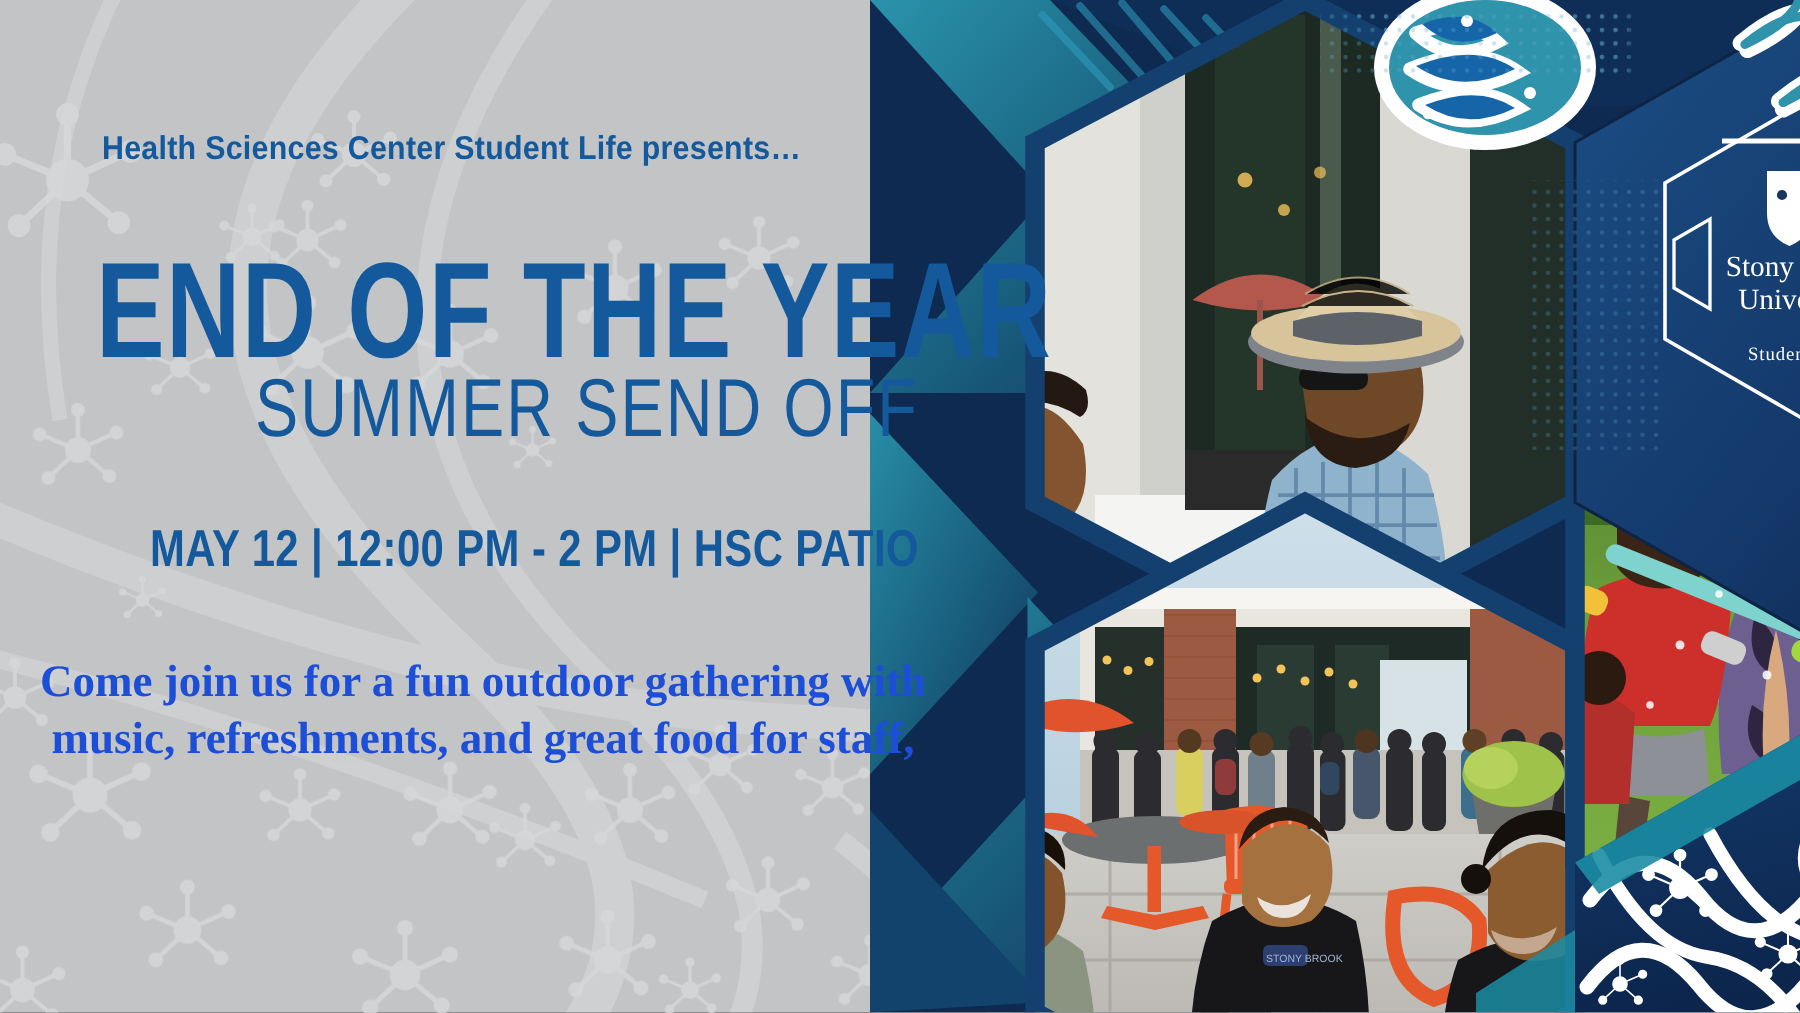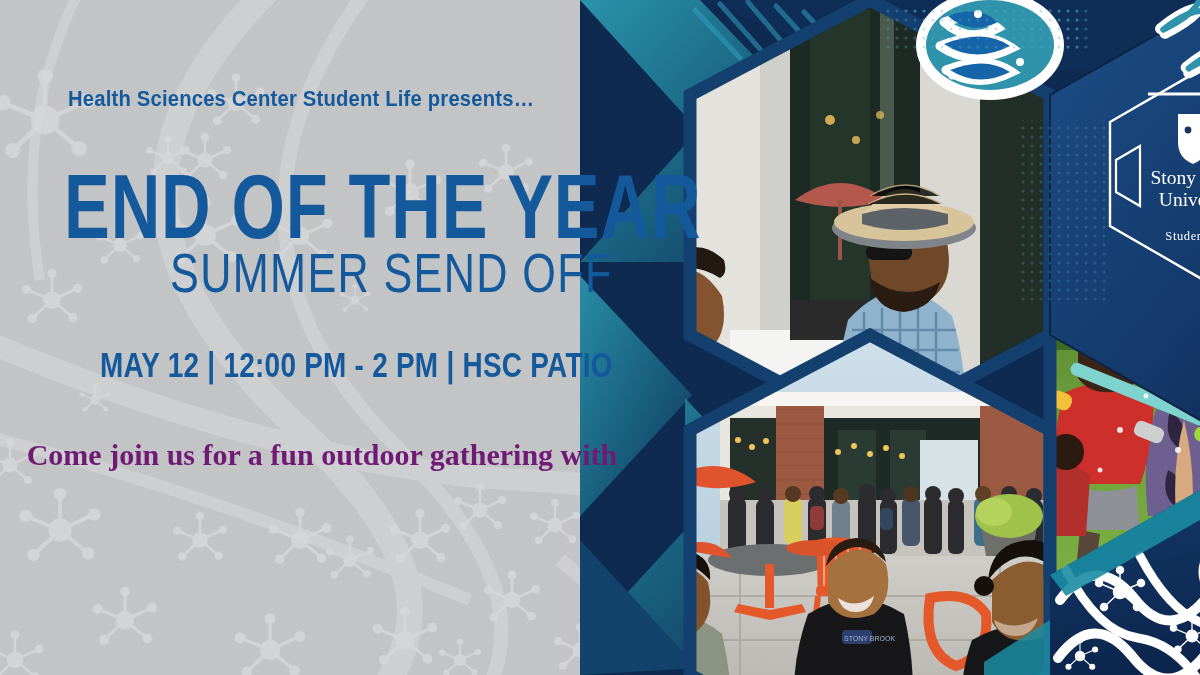--- a/index.html
+++ b/index.html
@@ -65,21 +65,21 @@
     font-weight:bold; font-size:31px;
     color:#14599c; letter-spacing:.3px;
     transform:scaleX(.9) scaleY(1.12); transform-origin:left top;
     white-space:nowrap;
   }
   .blurb {
     position:absolute; left:22px; top:420px; width:600px;
     text-align:center;
     font-family:"Liberation Serif", serif;
     font-weight:bold; font-size:30px; line-height:1.26;
-    color:#701a75;
+    color:#1d4ed8;
   }
   .blurb span { display:block; }
 </style>
 </head>
 <body>
 
 <div class="flyer">
 
   <div class="bg-watermark">
     <svg width="700" height="675" viewBox="0 0 700 675">
@@ -678,16 +678,17 @@
     <div class="presents">Health Sciences Center Student Life presents…</div>
 
     <h1 class="headline">END OF THE YEAR</h1>
 
     <h2 class="subhead">SUMMER SEND OFF</h2>
 
     <div class="details">MAY 12 | 12:00 PM - 2 PM | HSC PATIO</div>
 
     <p class="blurb">
       <span>Come join us for a fun outdoor gathering with</span>
+      <span>music, refreshments, and great food for staff,</span>
     </p>
   </div>
 
 </div>
 
 </body></html>

